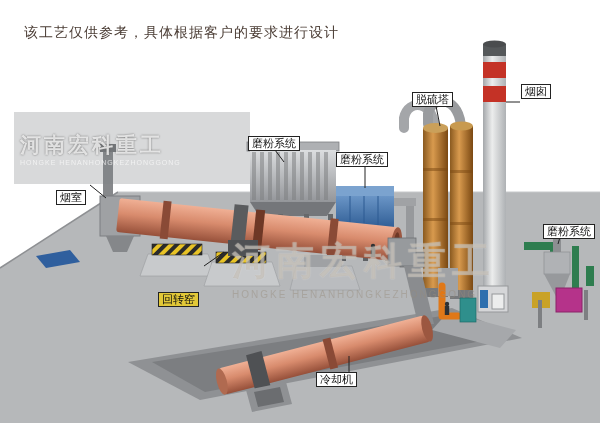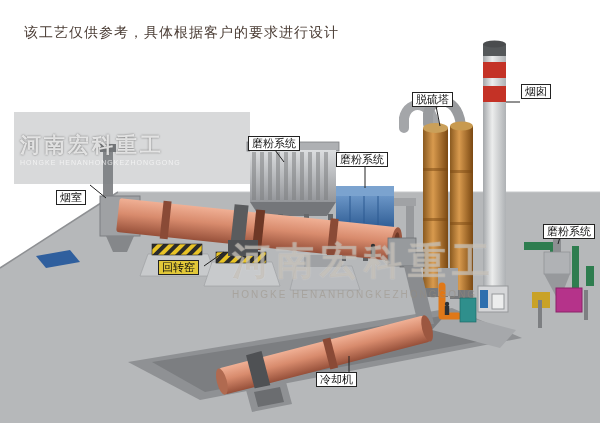--- a/index.html
+++ b/index.html
@@ -2,21 +2,21 @@
 <html><head>
 <meta charset="utf-8">
 <style>
   html,body{margin:0;padding:0;background:#fff;}
   .stage{position:relative;width:600px;height:423px;overflow:hidden;
          font-family:"Liberation Sans","DejaVu Sans",sans-serif;background:#fff;}
   .stage svg{position:absolute;left:0;top:0;}
   .disclaimer{position:absolute;left:24px;top:24px;font-size:14px;color:#4a3c34;letter-spacing:1px;}
   .chip{position:absolute;background:#ffffff;border:1px solid #222;color:#111;
         font-size:11px;line-height:11px;padding:1px 3px;white-space:nowrap;}
-  .chip.hl{background:#e2c838;}
+  .chip.hl{background:#e2c838;margin-top:32px;}
   .wm-logo{position:absolute;left:14px;top:112px;width:236px;height:72px;
            background:rgba(125,128,132,0.30);display:flex;align-items:center;gap:8px;
            padding:0 6px;box-sizing:border-box;}
   .wm-logo .hk{font-size:46px;font-weight:bold;line-height:46px;letter-spacing:-6px;}
   .wm-logo .hk .h{color:rgba(240,242,244,0.85);text-shadow:0 0 2px #555;}
   .wm-logo .hk .k{color:rgba(180,60,45,0.85);text-shadow:0 0 2px #555;}
   .wm-logo .names{display:flex;flex-direction:column;}
   .wm-logo .cn{font-size:21px;font-weight:bold;letter-spacing:3px;
                color:rgba(250,250,250,0.8);text-shadow:0 0 2px #666;}
   .wm-logo .en{font-size:7px;letter-spacing:1px;color:rgba(250,250,250,0.75);}

